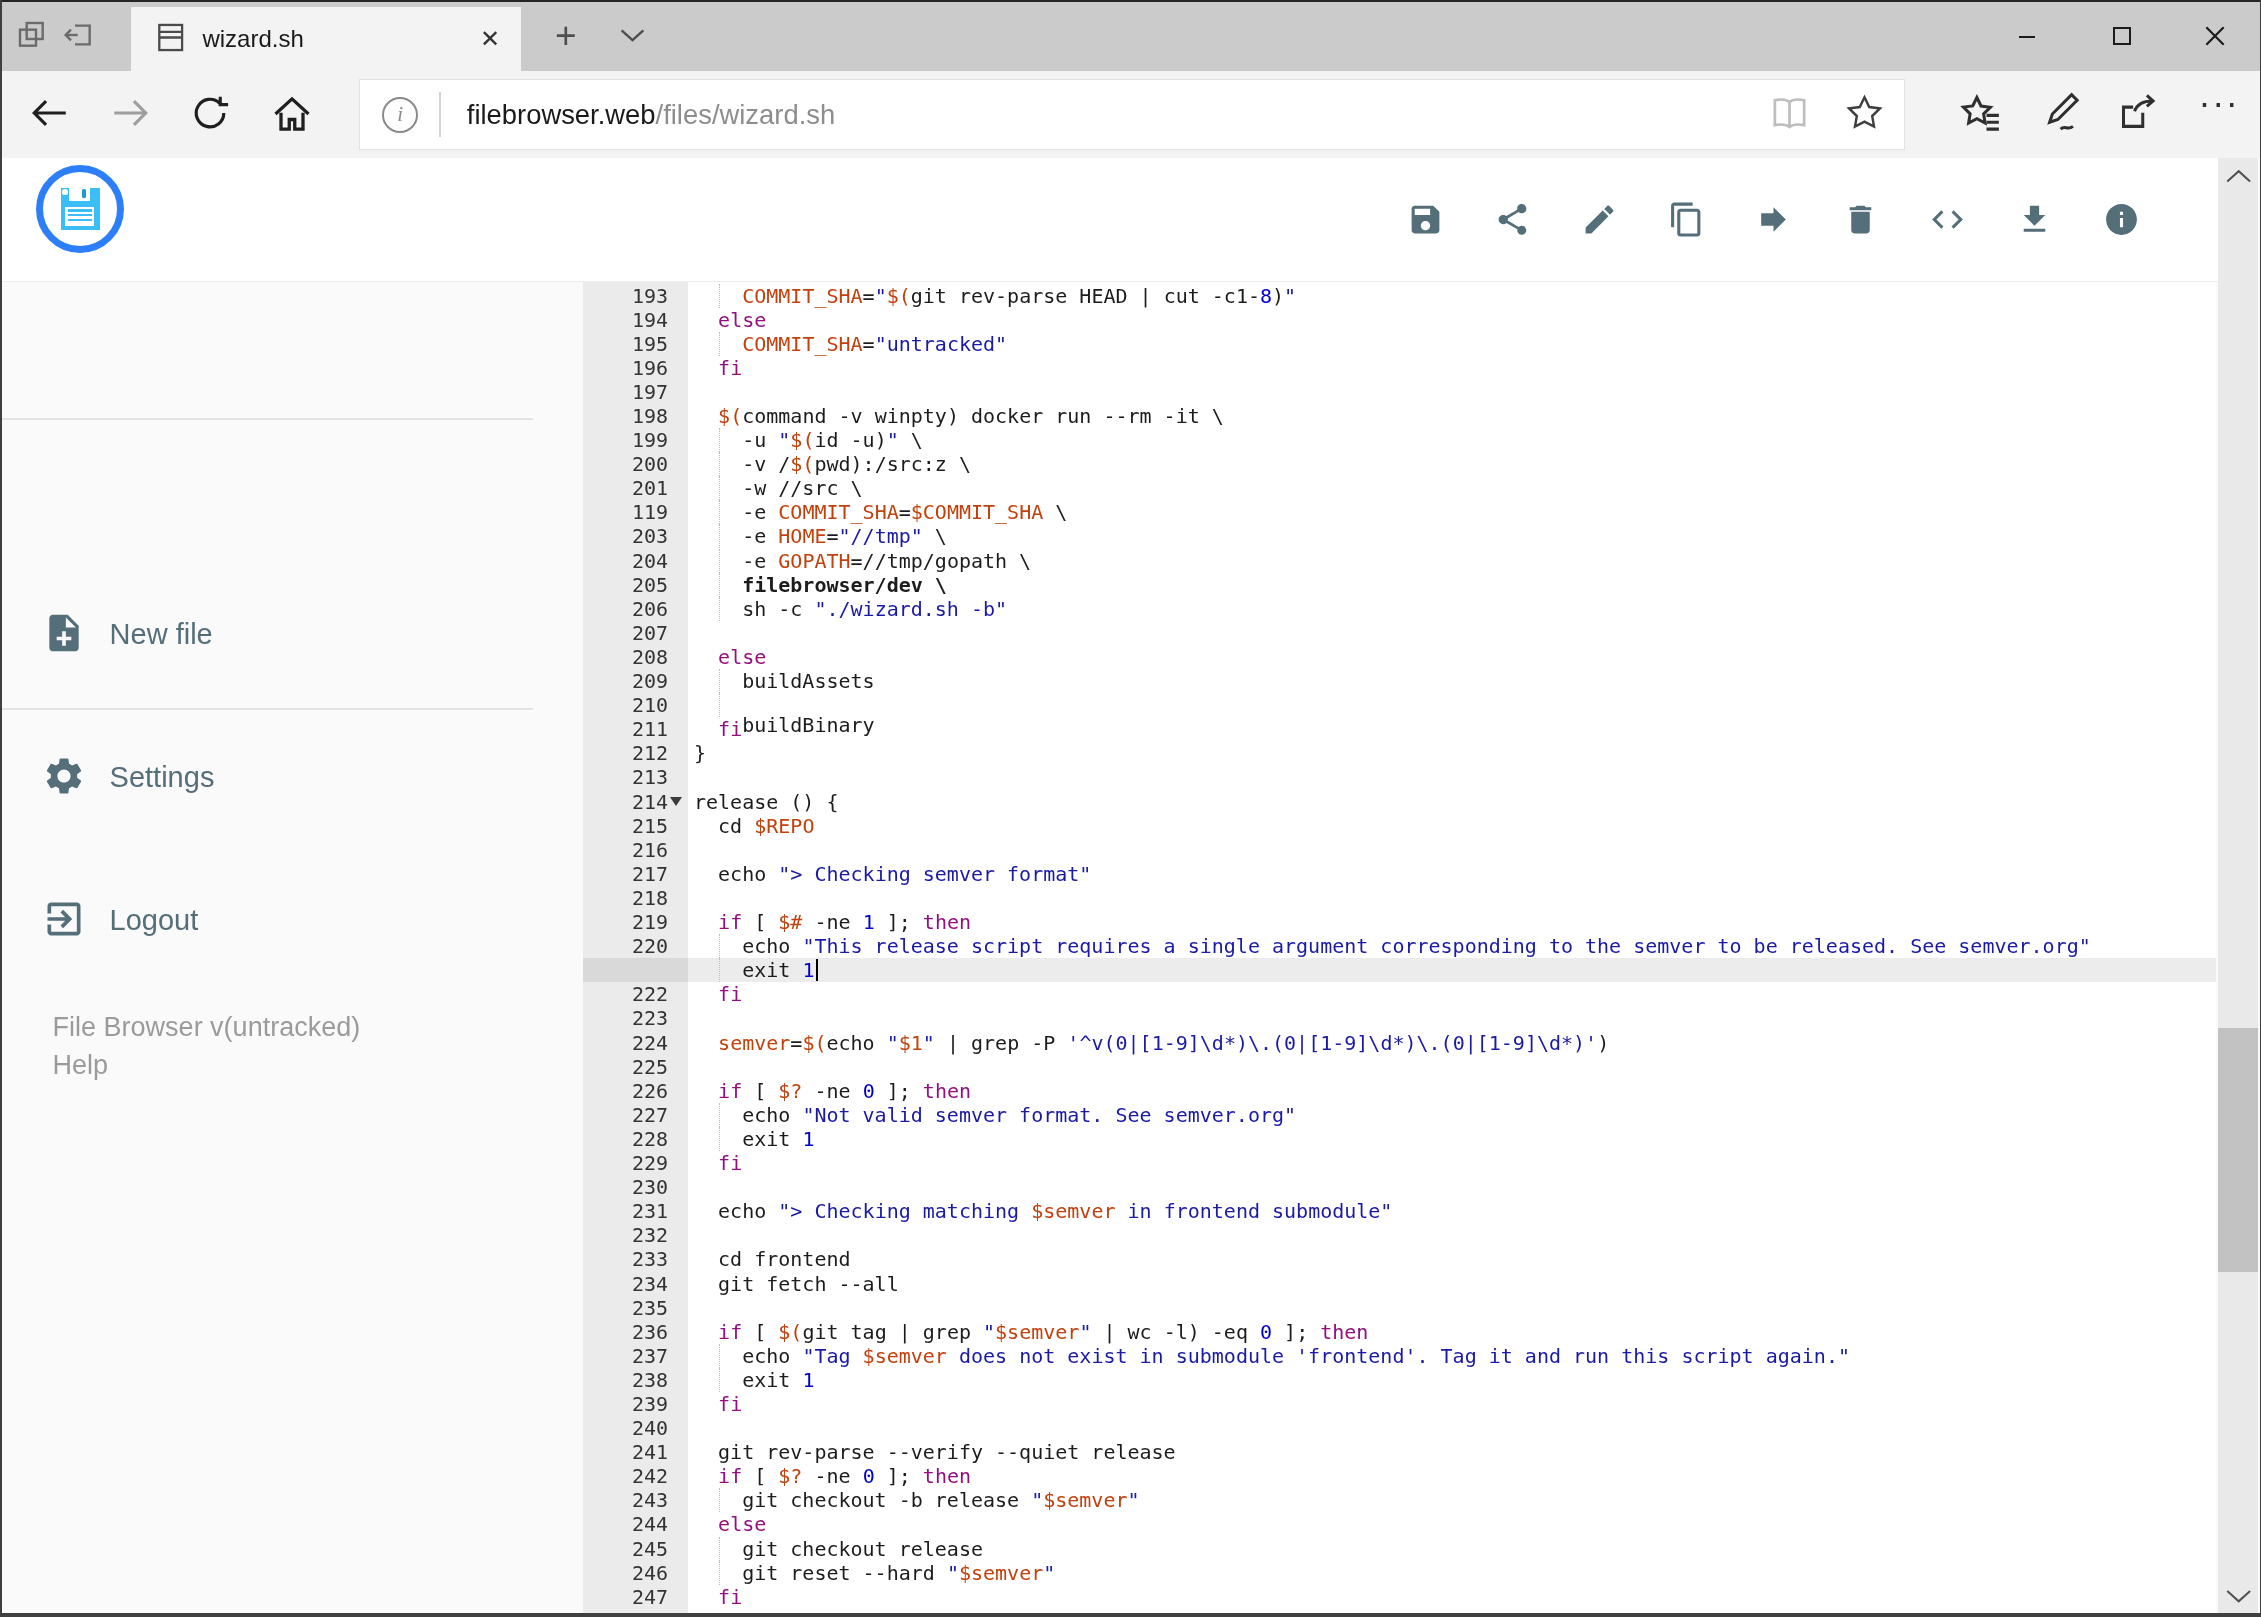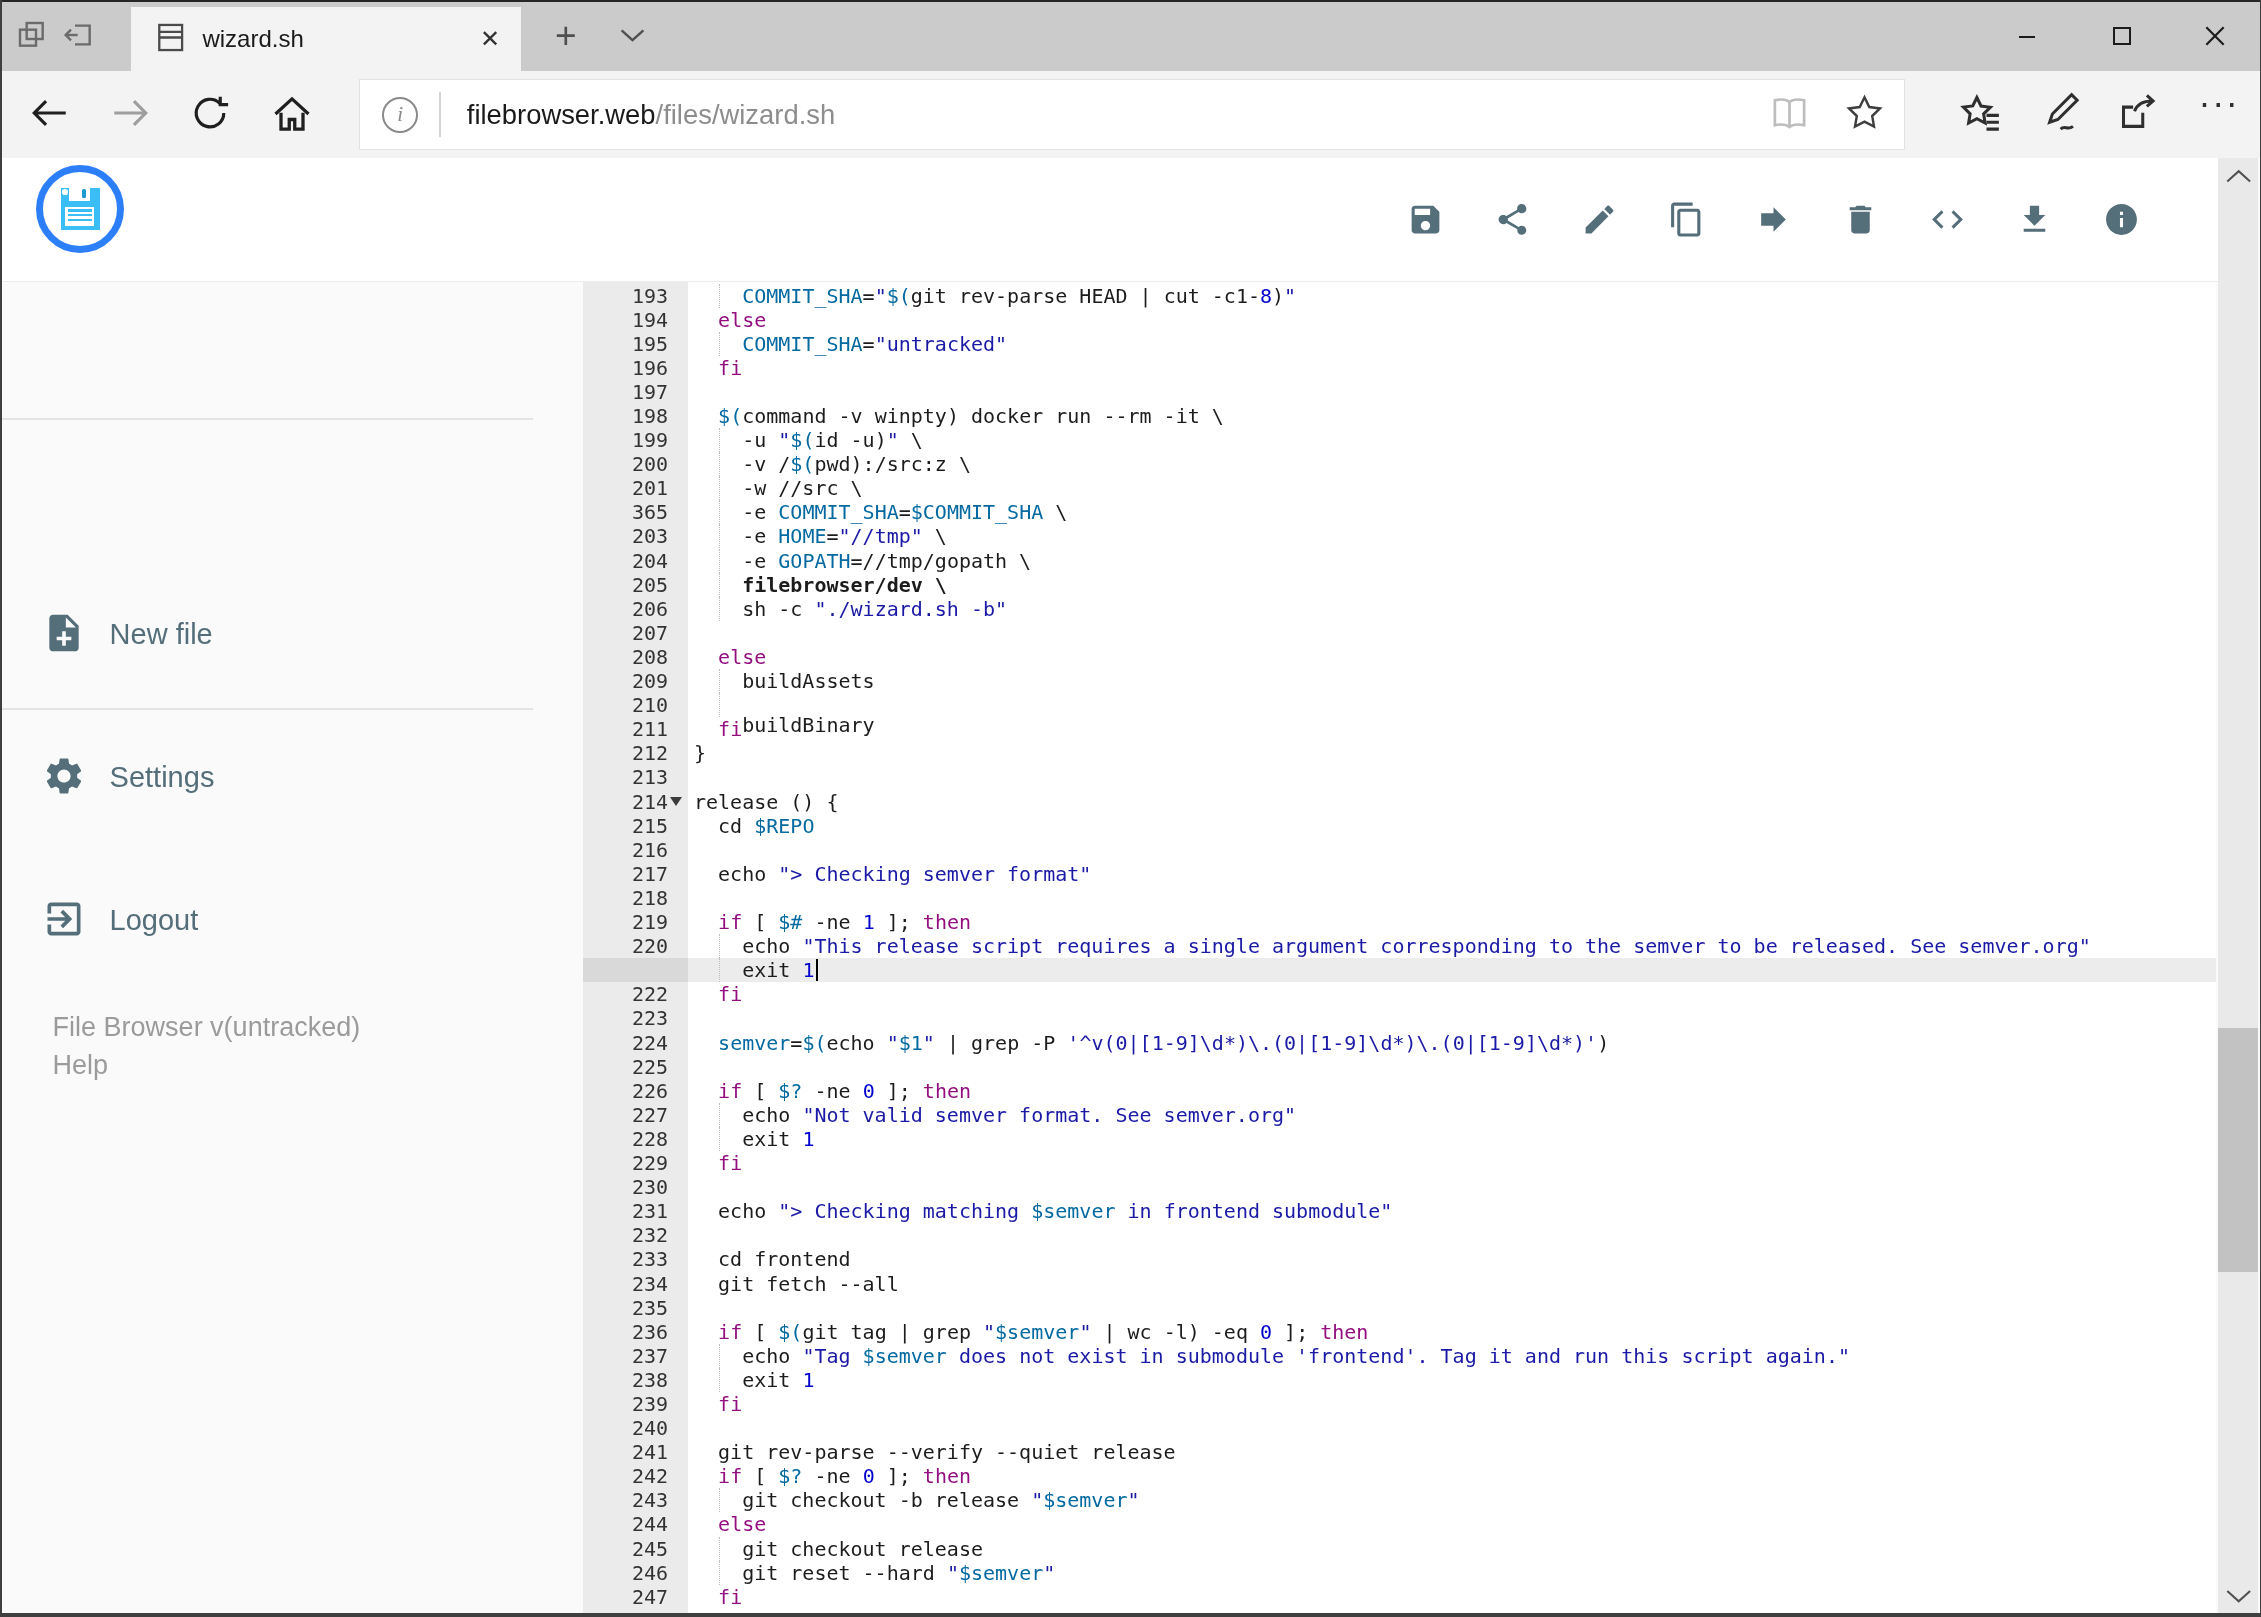--- a/index.html
+++ b/index.html
@@ -62,21 +62,21 @@
   #editor{position:absolute;left:583px;top:281px;width:1633px;height:1332px;background:#fff;overflow:hidden;
           font-family:"DejaVu Sans Mono",monospace;font-size:20px;}
   #gutter{position:absolute;left:0;top:0;width:105px;height:1332px;background:#ebebeb;z-index:2;}
   .gnum{position:absolute;width:85px;text-align:right;color:#333;height:24px;line-height:24px;}
   .gactive{position:absolute;left:0;width:105px;background:#d9d9d9;z-index:1;}
   .fold{position:absolute;left:87px;width:0;height:0;border-left:6.5px solid transparent;border-right:6.5px solid transparent;border-top:9px solid #3c3c3c;}
   .cline{position:absolute;left:111px;white-space:pre;height:24px;line-height:24px;z-index:3;}
   .band{position:absolute;left:105px;right:0;background:#ececec;z-index:0;}
   .iguide{position:absolute;border-left:1.6px dotted #bdbdbd;width:0;z-index:1;}
   #cursor{position:absolute;width:2.4px;height:22px;background:#000;z-index:4;}
-  .tk-t{color:#1c1c1c}.tk-k{color:#930f80}.tk-v{color:#0369a1}.tk-s{color:#1a1aa6}.tk-n{color:#0000cd}
+  .tk-t{color:#1c1c1c}.tk-k{color:#930f80}.tk-v{color:#c2410c}.tk-s{color:#1a1aa6}.tk-n{color:#0000cd}
   
   #scrollbar{position:absolute;left:2218px;top:158px;width:40px;height:1459px;background:#e9e9e9;}
   .sb-arrow{position:absolute;left:6.5px;color:#505050;}
   #sb-thumb{position:absolute;left:0;top:870px;width:40px;height:244px;background:#c2c2c2;}
 </style>
 </head>
 <body>
 
 <div id="window">
 
@@ -285,21 +285,21 @@
         <div class="gnum" style="top: -21.6px;">192</div>
         <div class="gnum" style="top: 2.5px;">193</div>
         <div class="gnum" style="top: 26.6px;">194</div>
         <div class="gnum" style="top: 51px;">195</div>
         <div class="gnum" style="top: 75px;">196</div>
         <div class="gnum" style="top: 99px;">197</div>
         <div class="gnum" style="top: 123px;">198</div>
         <div class="gnum" style="top: 147px;">199</div>
         <div class="gnum" style="top: 171px;">200</div>
         <div class="gnum" style="top: 195px;">201</div>
-        <div class="gnum" style="top: 219px;">365</div>
+        <div class="gnum" style="top: 219px;">119</div>
         <div class="gnum" style="top: 243px;">203</div>
         <div class="gnum" style="top: 268px;">204</div>
         <div class="gnum" style="top: 292px;">205</div>
         <div class="gnum" style="top: 316px;">206</div>
         <div class="gnum" style="top: 340px;">207</div>
         <div class="gnum" style="top: 364px;">208</div>
         <div class="gnum" style="top: 388px;">209</div>
         <div class="gnum" style="top: 412px;">210</div>
         <div class="gnum" style="top: 436px;">211</div>
         <div class="gnum" style="top: 460px;">212</div>

